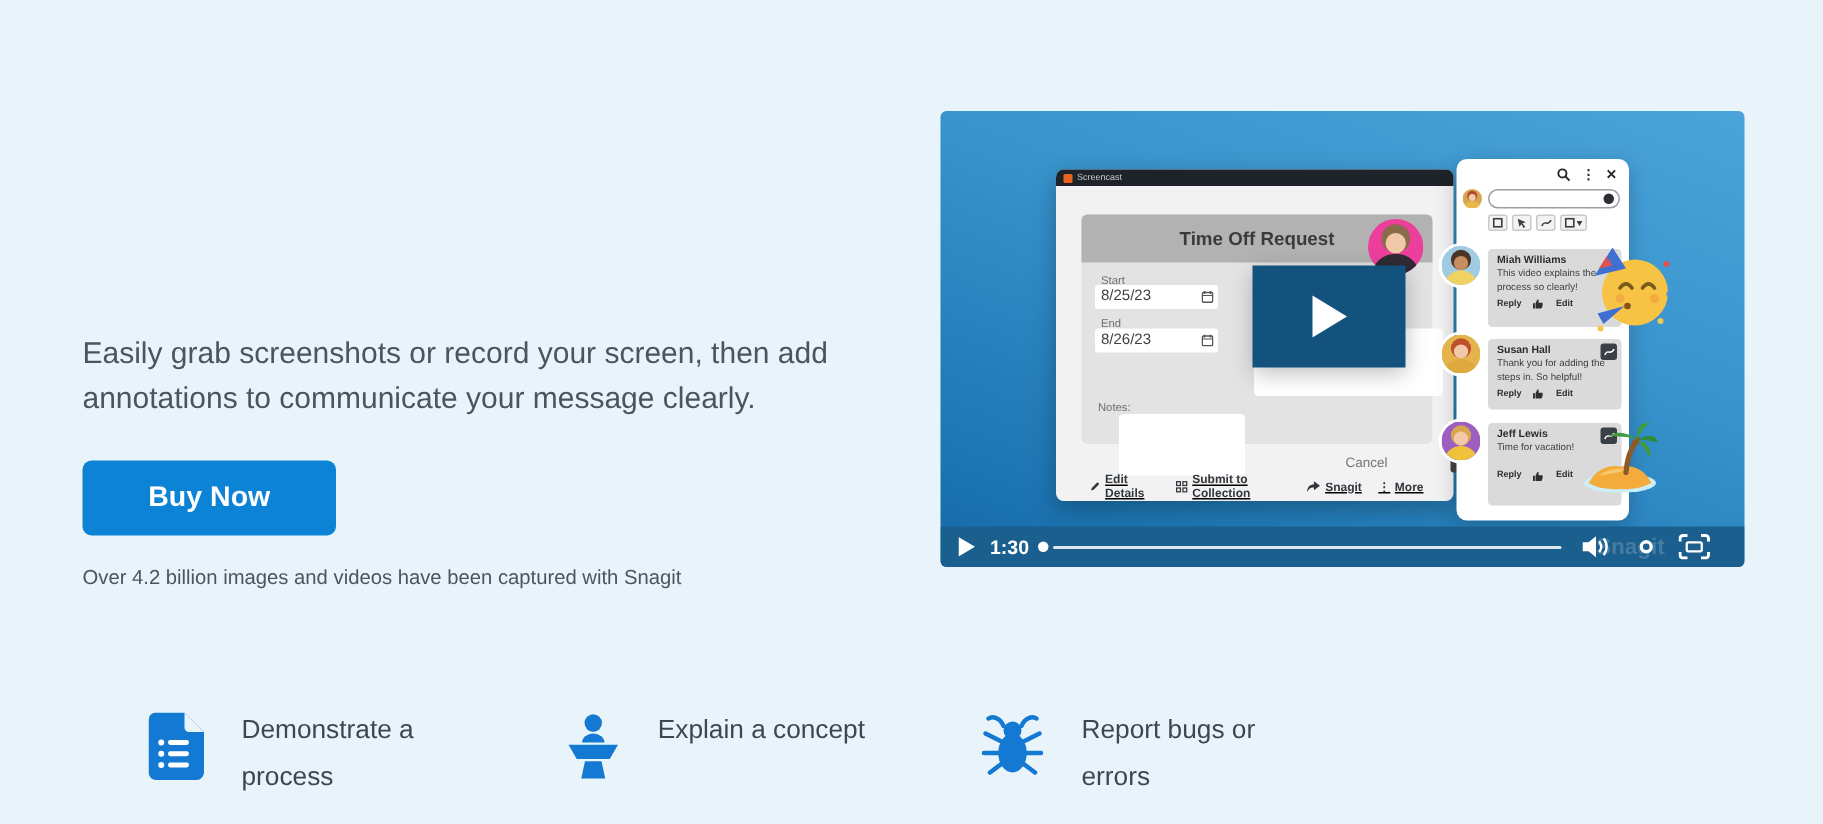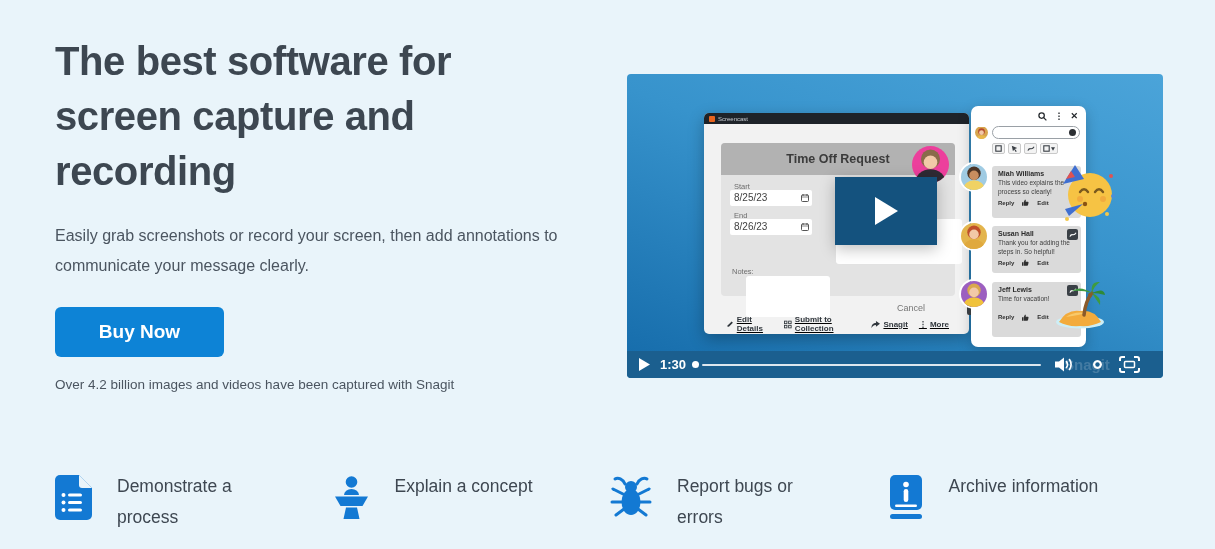--- a/index.html
+++ b/index.html
@@ -3,21 +3,21 @@
 <meta charset="utf-8">
 <style>
   * { margin:0; padding:0; box-sizing:border-box; }
   body { background:#e9f4fa; font-family:"Liberation Sans", sans-serif; }
   .page { position:relative; width:1215px; height:549px; background:#e9f4fa; overflow:hidden; }
   .abs { position:absolute; }
 
   
   .hero-title { left:55px; top:34px; width:470px; font-size:40px; line-height:55px;
     font-weight:700; color:#3d4751; letter-spacing:-0.4px; }
-  .hero-sub { left:55px; top:221px; width:505px; font-size:16px; line-height:30px; color:#4b5560; }
+  .hero-sub { left:55px; top:221px; width:505px; font-size:20px; line-height:30px; color:#4b5560; }
   .cta { left:55px; top:307px; width:169px; height:50px; background:#0d83d6; border:none;
     border-radius:6px; color:#fff; font-size:19px; font-weight:700; cursor:pointer;
     font-family:"Liberation Sans", sans-serif; }
   .hero-note { left:55px; top:377px; font-size:13.5px; color:#4b5560; }
 
   
   .video { left:627px; top:74px; width:536px; height:304px; border-radius:4px; overflow:hidden;
     background:linear-gradient(200deg,#4ba4d9 0%,#3793cc 42%,#146aa9 100%); }
 
   
@@ -81,41 +81,40 @@
   .ctl-time { left:33px; top:6px; font-size:13px; font-weight:700; color:#fff; }
   .ctl-dot { left:65px; top:10px; width:7px; height:7px; border-radius:50%; background:#fff; }
   .ctl-line { left:75px; top:12.5px; width:339px; height:2px; background:rgba(255,255,255,.85); border-radius:1px; }
   .ctl-watermark { left:437px; top:5px; font-size:15px; font-weight:700; color:rgba(255,255,255,.18); }
   .ctl-volume { left:428px; top:6px; cursor:pointer; }
   .ctl-gear { left:462px; top:5px; cursor:pointer; }
   .ctl-full { left:492px; top:5px; cursor:pointer; }
 
   
   .features { left:55px; top:469px; width:1110px; display:grid; grid-template-columns:repeat(4,1fr); }
-  .feature { display:flex; gap:25px; align-items:flex-start; }
+  .feature { display:flex; gap:25px; align-items:flex-start;margin-left:44px; }
   .f-icon { margin-top:6px; flex:0 0 auto; }
   .f-label { width:150px; font-size:17.5px; line-height:31px; color:#3e4751; font-weight:500; margin-top:2px; }
 </style>
 </head>
 <body>
 
 <svg width="0" height="0" style="position:absolute">
   <defs>
     <symbol id="sym-person" viewBox="0 0 24 24">
       <rect width="24" height="24" fill="var(--bg,#9fcbe3)"></rect>
       <circle cx="12" cy="8.5" r="6.2" fill="var(--hair,#4c3526)"></circle>
       <circle cx="12" cy="10.5" r="4.4" fill="var(--skin,#f2c9a8)"></circle>
       <path d="M2 24 a10 9 0 0 1 20 0 z" fill="var(--shirt,#f0d264)"></path>
     </symbol>
   </defs>
 </svg>
 
 <div class="page">
 
-  <h1 class="abs hero-title">The best software for screen capture and recording</h1>
   <p class="abs hero-sub">Easily grab screenshots or record your screen, then add annotations to communicate your message clearly.</p>
   <button class="abs cta">Buy Now</button>
   <div class="abs hero-note">Over 4.2 billion images and videos have been captured with Snagit</div>
 
   <div class="abs video">
 
     <div class="abs sc-window">
       <div class="abs sc-titlebar">
         <span class="sc-logo"></span>
         <span class="sc-title">Screencast</span>
@@ -384,25 +383,15 @@
         <line x1="29" y1="19" x2="39" y2="14" stroke="#1379d3" stroke-width="3" stroke-linecap="round"></line>
         <line x1="12" y1="27" x2="2" y2="27" stroke="#1379d3" stroke-width="3" stroke-linecap="round"></line>
         <line x1="30" y1="27" x2="40" y2="27" stroke="#1379d3" stroke-width="3" stroke-linecap="round"></line>
         <path d="M14 34 L6 40" stroke="#1379d3" stroke-width="3" stroke-linecap="round"></path>
         <path d="M28 34 L36 40" stroke="#1379d3" stroke-width="3" stroke-linecap="round"></path>
         <circle cx="21" cy="12" r="6" fill="#1379d3"></circle>
         <ellipse cx="21" cy="27" rx="9.5" ry="13" fill="#1379d3"></ellipse>
       </svg>
       <div class="f-label">Report bugs or errors</div>
     </div>
-    <div class="feature">
-      <svg class="f-icon" width="36" height="45" viewBox="0 0 36 45">
-        <rect x="2" y="0" width="32" height="35" rx="5" fill="#1379d3"></rect>
-        <circle cx="18" cy="9.5" r="2.8" fill="#fff"></circle>
-        <rect x="15.7" y="14" width="4.6" height="13" rx="2.3" fill="#fff"></rect>
-        <rect x="7" y="29.5" width="22" height="2.6" rx="1.3" fill="#fff"></rect>
-        <rect x="2" y="39" width="32" height="5" rx="2.5" fill="#1379d3"></rect>
-      </svg>
-      <div class="f-label">Archive information</div>
-    </div>
   </div>
 
 </div>
 
 </body></html>

